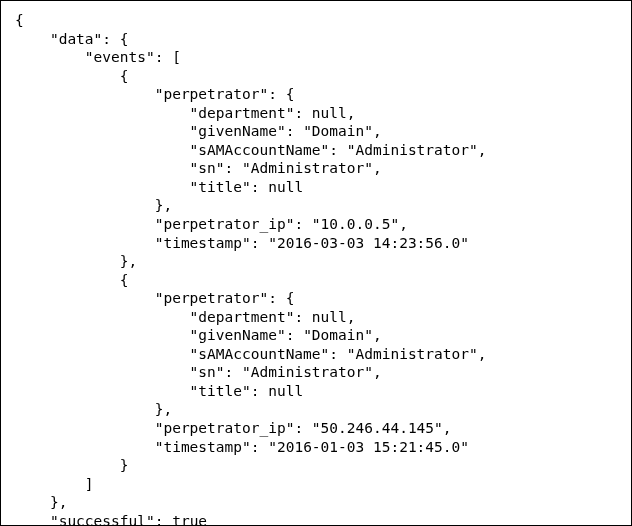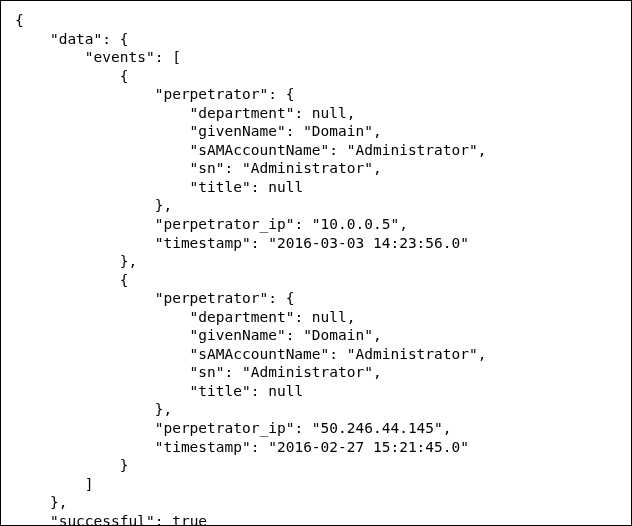--- a/index.html
+++ b/index.html
@@ -44,19 +44,19 @@
             <span>}</span><span>,</span>
             <span>{</span>
                 <span>"</span><span>perpetrator</span><span>"</span><span>: </span><span>{</span>
                     <span>"</span><span>department</span><span>"</span><span>: </span><span>null</span><span>,</span>
                     <span>"</span><span>givenName</span><span>"</span><span>: </span><span>"</span><span>Domain</span><span>"</span><span>,</span>
                     <span>"</span><span>sAMAccountName</span><span>"</span><span>: </span><span>"</span><span>Administrator</span><span>"</span><span>,</span>
                     <span>"</span><span>sn</span><span>"</span><span>: </span><span>"</span><span>Administrator</span><span>"</span><span>,</span>
                     <span>"</span><span>title</span><span>"</span><span>: </span><span>null</span>
                 <span>}</span><span>,</span>
                 <span>"</span><span>perpetrator_ip</span><span>"</span><span>: </span><span>"</span><span>50.246.44.145</span><span>"</span><span>,</span>
-                <span>"</span><span>timestamp</span><span>"</span><span>: </span><span>"</span><span>2016-02-27 15:21:45.0</span><span>"</span>
+                <span>"</span><span>timestamp</span><span>"</span><span>: </span><span>"</span><span>2016-01-03 15:21:45.0</span><span>"</span>
             <span>}</span>
         <span>]</span>
     <span>}</span><span>,</span>
     <span>"</span><span>successful</span><span>"</span><span>: </span><span>true</span>
 </pre>
 </div>
 
 </body></html>

